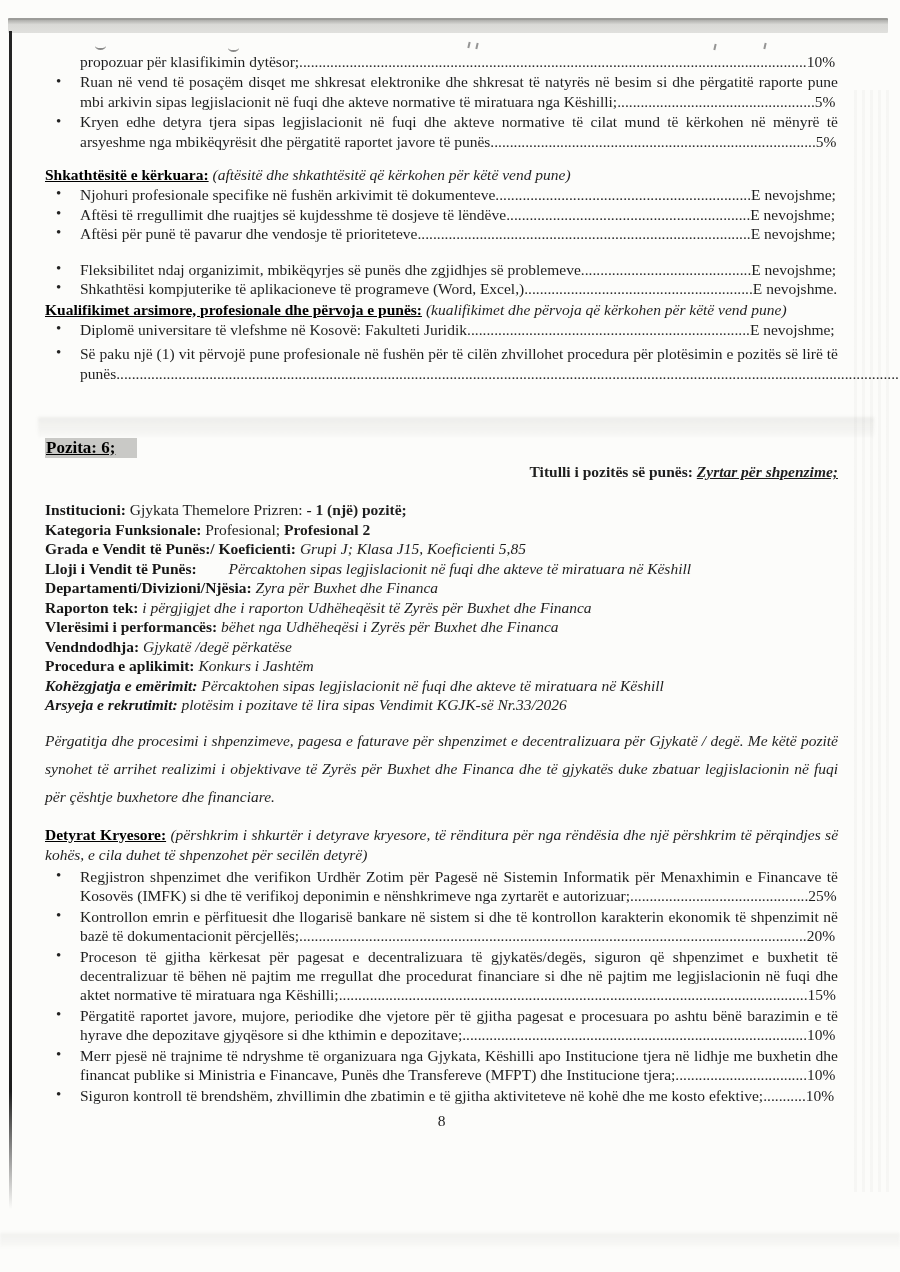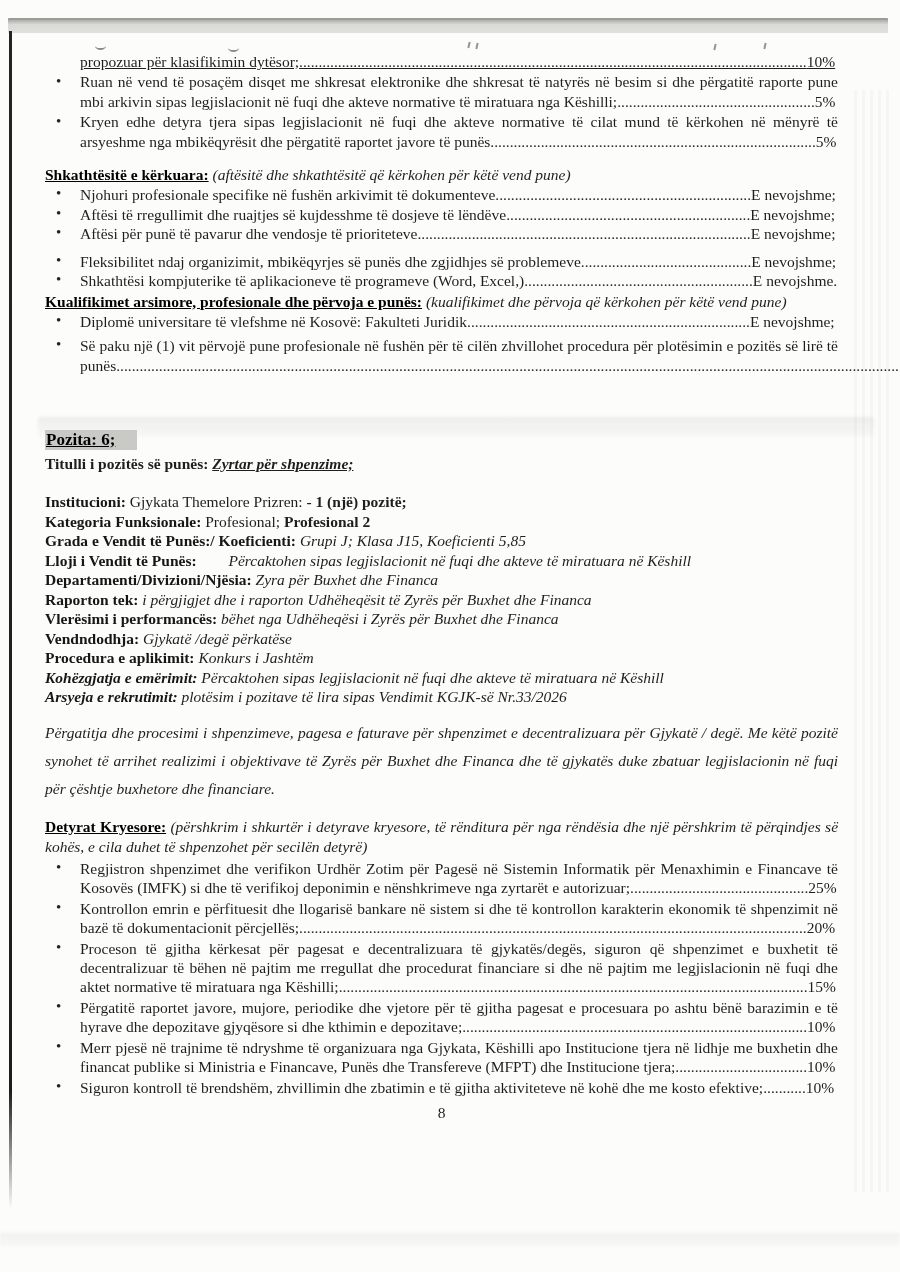--- a/index.html
+++ b/index.html
@@ -28,37 +28,37 @@
     background:repeating-linear-gradient(90deg, rgba(60,60,55,0.03) 0 3px, transparent 3px 8px);}
   .mark{position:absolute;pointer-events:none;}
   .mk-breve{width:11px;height:6px;border-bottom:2px solid rgba(45,45,45,0.55);border-radius:50%;}
   .mk-tick{width:2px;height:6px;background:rgba(45,45,45,0.5);transform:rotate(14deg);}
 
   
   .content{position:absolute;left:45px;right:62px;top:52px;font-size:15.5px;line-height:20px;}
   .li{position:relative;text-align:justify;}
   .li.b{padding-left:35px;}
   .li.b::before{content:"\2022";position:absolute;left:11px;top:-1px;font-size:15px;color:#222;}
-  .partial{padding-left:35px;text-decoration:underline;}
+  .partial{padding-left:35px;}
   .dots{color:#2a2a2a;}
   .val{white-space:nowrap;}
 
   .hline{line-height:21px;}
   .u{font-weight:bold;text-decoration:underline;color:#000000;}
   .note{font-style:italic;}
 
   .sec-skills{margin-top:12px;}
   .sec-skills .li, .sec-qual .li{line-height:19.5px;}
-  .grp2{margin-top:8px;}
+  .grp2{margin-top:16px;}
   .sec-qual .li + .li{margin-top:5px;}
 
   .sec-pos{margin-top:53px;}
   .pos-h{font-size:17px;font-weight:bold;line-height:24px;}
   .hl{background:#c9c9c6;padding:0 22px 1px 1px;}
-  .title-line{line-height:21px;margin-top:1px;font-weight:bold;}
+  .title-line{line-height:21px;margin-top:1px;font-weight:bold;text-align:right;}
   .tval{font-style:italic;text-decoration:underline;}
 
   .details{margin-top:18px;}
   .drow{line-height:19.5px;white-space:nowrap;}
   .dl{font-weight:bold;color:#161616;text-align:center;}
   .dl.bi{font-style:italic;}
   .dv{font-style:italic;text-align:right;}
   .dv.roman{font-style:normal;}
   .dv2{font-weight:bold;margin-top:24px;}
   .gap{margin-left:28px;}

